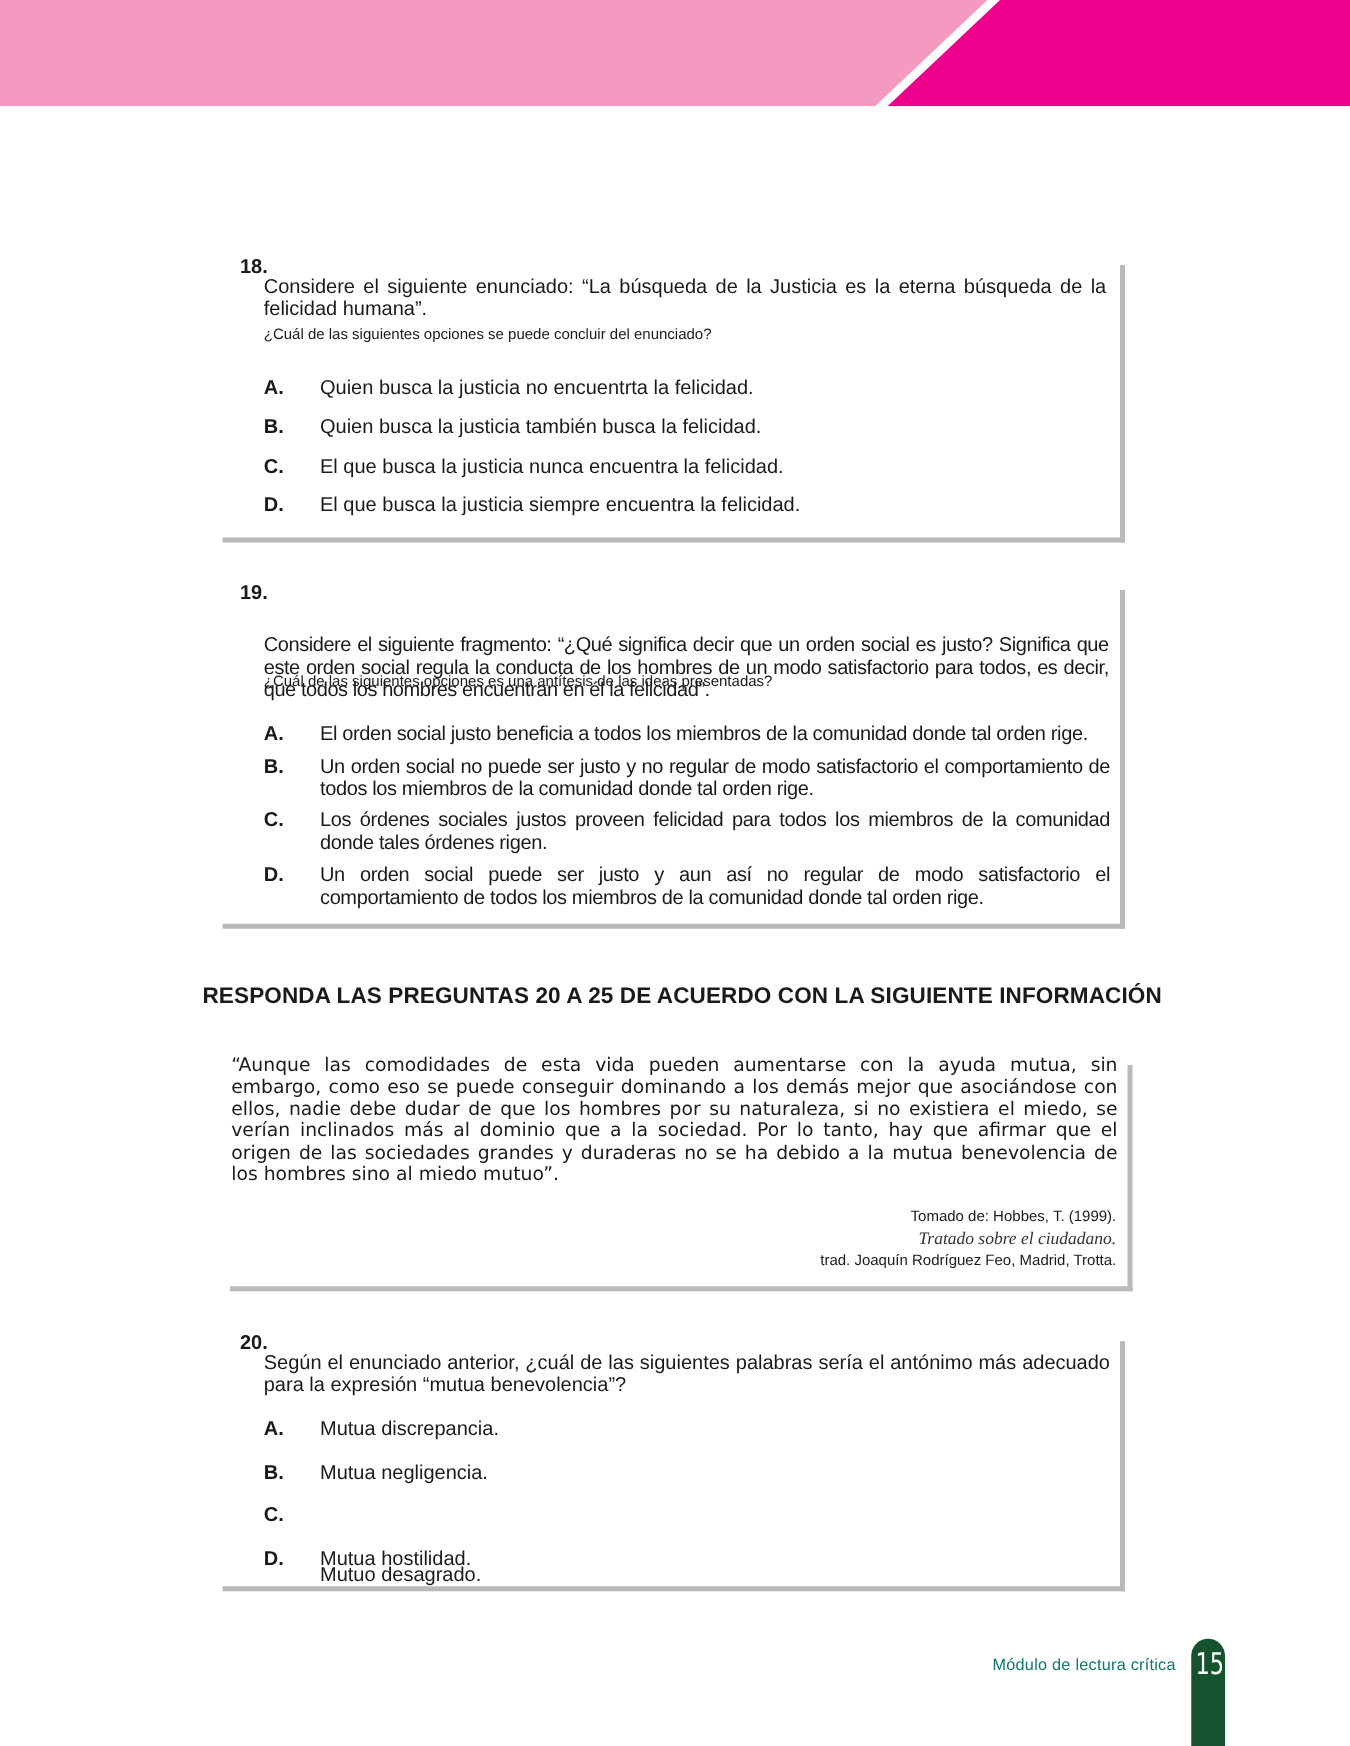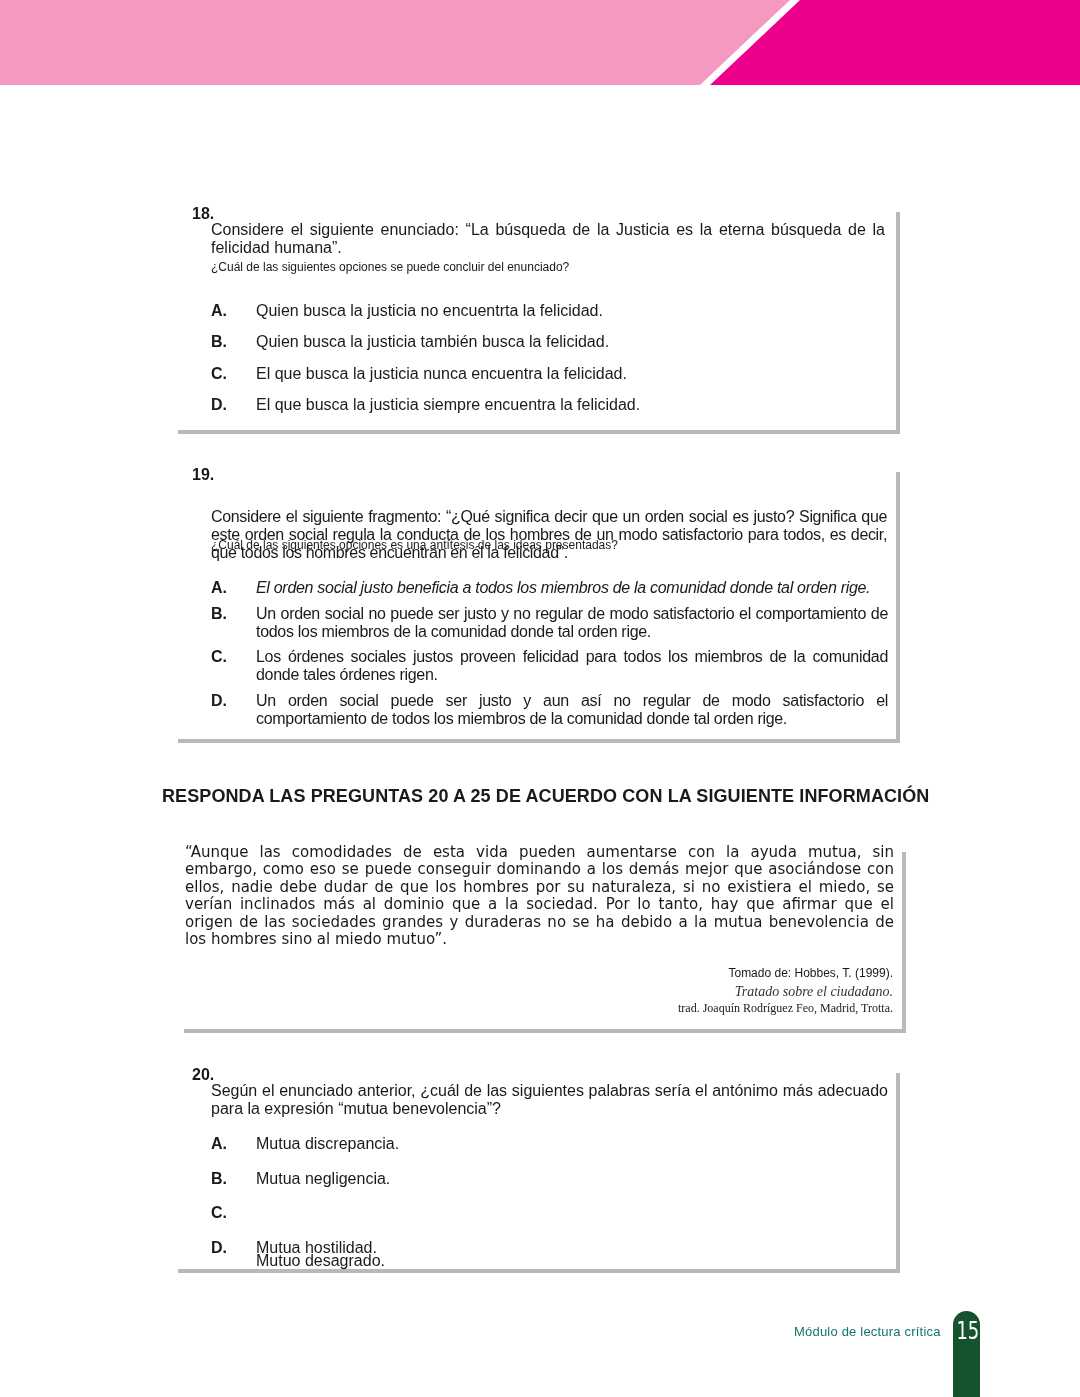--- a/index.html
+++ b/index.html
@@ -90,21 +90,21 @@
   <div class="frame-bottom" style="width:722px;"></div>
 </div>
 <div class="stem" style="left:180px; top:466px; width:710px;">
   <span class="num">19.</span>
   <span class="txt" style="width:676px; letter-spacing:-0.35px;margin-top:26px;">Considere el siguiente fragmento: “¿Qué significa decir que un orden social es justo? Significa que este orden social regula la conducta de los hombres de un modo satisfactorio para todos, es decir, que todos los hombres encuentran en él la felicidad”.</span>
 </div>
 <div class="prompt" style="left:211px; top:536px; width:676px;">¿Cuál de las siguientes opciones es una antítesis de las ideas presentadas?</div>
 
 <div class="opt" style="left:211px; top:579px; width:680px;">
   <span class="letter">A.</span>
-  <span class="otext" style="width:635px; letter-spacing:-0.3px;font-style:italic;">El orden social justo beneficia a todos los miembros de la comunidad donde tal orden rige.</span>
+  <span class="otext" style="width:635px; letter-spacing:-0.3px;">El orden social justo beneficia a todos los miembros de la comunidad donde tal orden rige.</span>
 </div>
 <div class="opt" style="left:211px; top:605px; width:680px;">
   <span class="letter">B.</span>
   <span class="otext" style="width:632px; letter-spacing:-0.3px;">Un orden social no puede ser justo y no regular de modo satisfactorio el comportamiento de todos los miembros de la comunidad donde tal orden rige.</span>
 </div>
 <div class="opt" style="left:211px; top:648px; width:680px;">
   <span class="letter">C.</span>
   <span class="otext" style="width:632px; letter-spacing:-0.3px;">Los órdenes sociales justos proveen felicidad para todos los miembros de la comunidad donde tales órdenes rigen.</span>
 </div>
 <div class="opt" style="left:211px; top:692px; width:680px;">
@@ -114,21 +114,21 @@
 
 <div class="section-title">RESPONDA LAS PREGUNTAS 20 A 25 DE ACUERDO CON LA SIGUIENTE INFORMACIÓN</div>
 
 <div class="qbox" style="left:184px; top:852px; width:722px; height:181px;">
   <div class="frame-right" style="top:0; height:181px;"></div>
   <div class="frame-bottom" style="width:722px;"></div>
 </div>
 <div class="quote">“Aunque las comodidades de esta vida pueden aumentarse con la ayuda mutua, sin embargo, como eso se puede conseguir dominando a los demás mejor que asociándose con ellos, nadie debe dudar de que los hombres por su naturaleza, si no existiera el miedo, se verían inclinados más al dominio que a la sociedad. Por lo tanto, hay que afirmar que el origen de las sociedades grandes y duraderas no se ha debido a la mutua benevolencia de los hombres sino al miedo mutuo”.</div>
 <div class="citation" style="top:965px;">Tomado de: Hobbes, T. (1999).</div>
 <div class="citation italic" style="top:983px;">Tratado sobre el ciudadano.</div>
-<div class="citation" style="top:1000px;font-family:Liberation Serif, serif;">trad. Joaquín Rodríguez Feo, Madrid, Trotta.</div>
+<div class="citation" style="top:1000px;">trad. Joaquín Rodríguez Feo, Madrid, Trotta.</div>
 
 <div class="qbox" style="left:178px; top:1073px; width:722px; height:200px;">
   <div class="frame-right" style="top:0; height:200px;"></div>
   <div class="frame-bottom" style="width:722px;"></div>
 </div>
 <div class="stem" style="left:180px; top:1066px; width:710px;">
   <span class="num">20.</span>
   <span class="txt" style="width:677px;">Según el enunciado anterior, ¿cuál de las siguientes palabras sería el antónimo más adecuado para la expresión “mutua benevolencia”?</span>
 </div>
 

